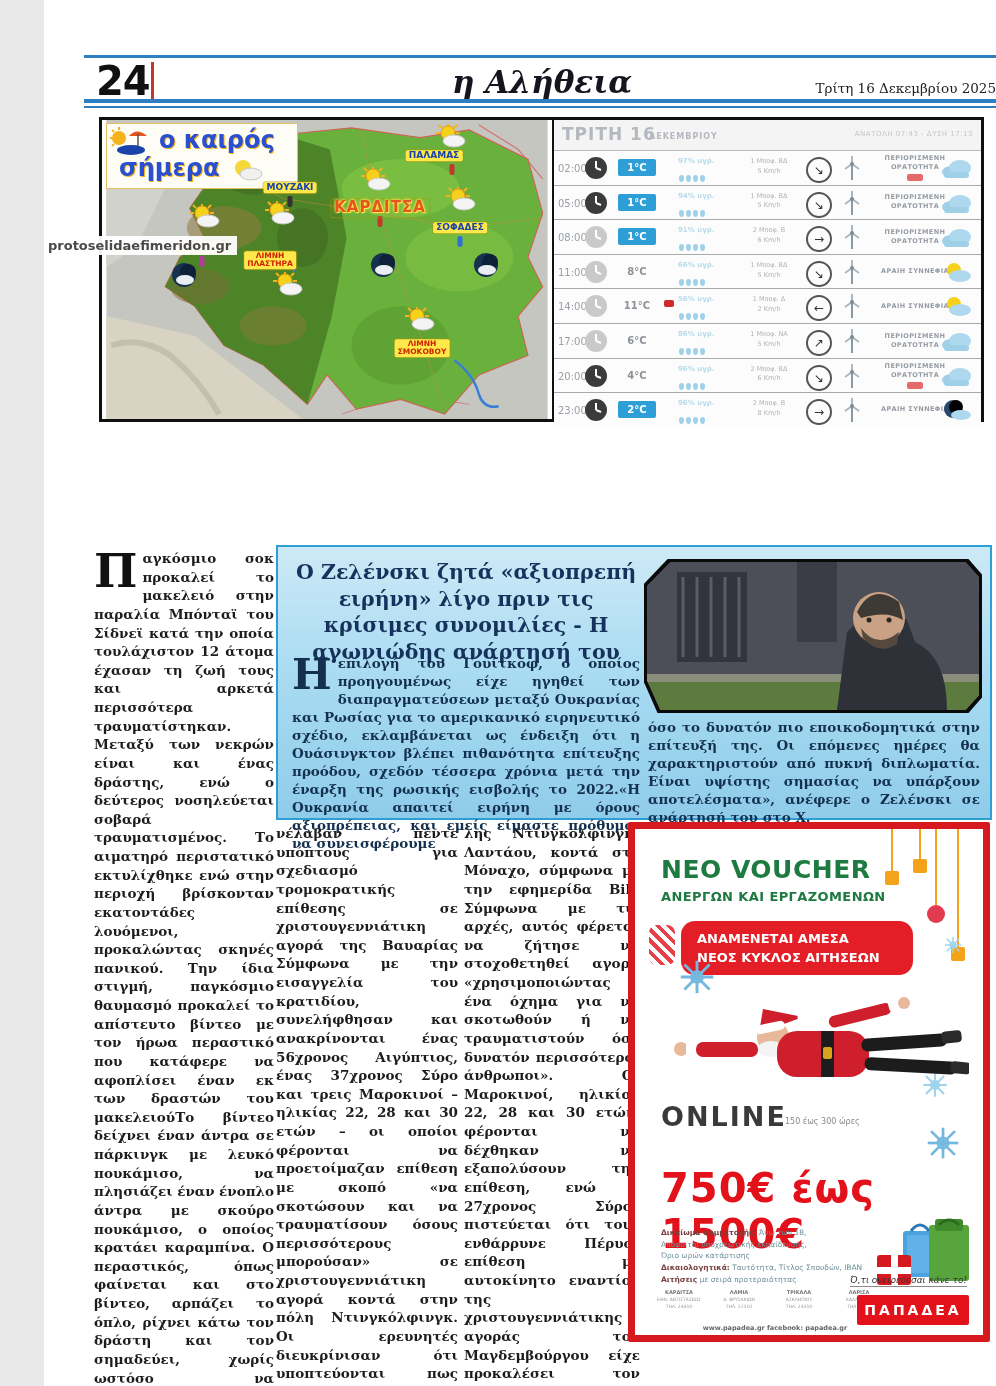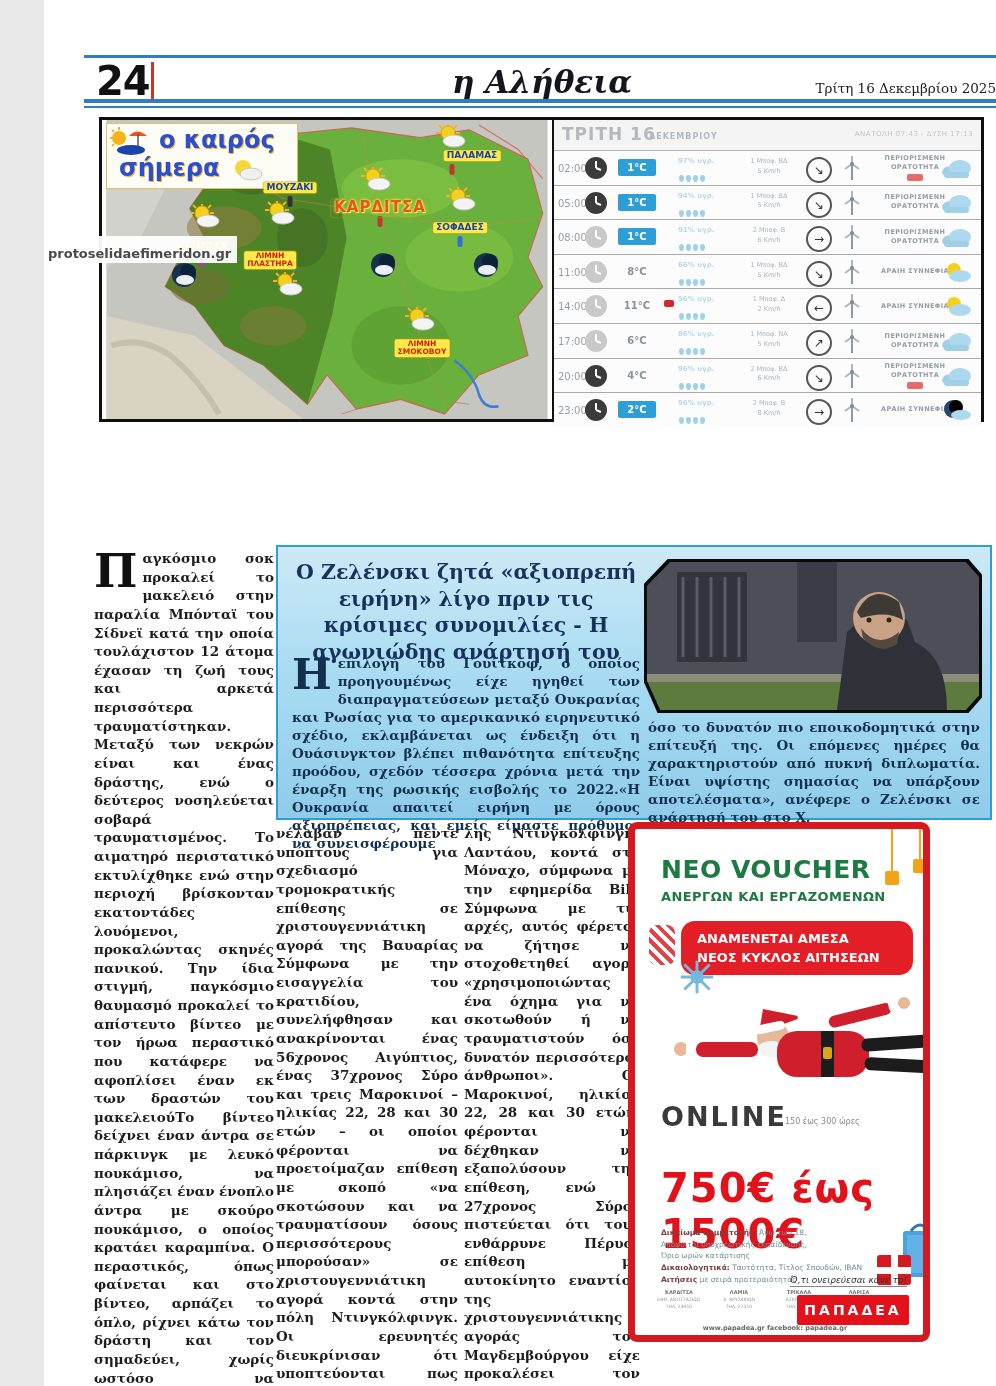--- a/index.html
+++ b/index.html
@@ -11,21 +11,21 @@
            font-weight:bold;font-size:40px;color:#111;letter-spacing:-1px;}
   .pagenum-bar{position:absolute;left:107px;top:62px;width:3px;height:38px;background:#c0392b;}
   .masthead{position:absolute;left:0;right:0;top:64px;text-align:center;font-weight:bold;
             font-style:italic;font-size:31px;color:#15151f;}
   .issuedate{position:absolute;right:44px;top:80px;font-size:13.5px;color:#222;}
   .hline1{position:absolute;left:40px;right:40px;top:99px;height:4px;background:#2d7fc1;}
   .hline2{position:absolute;left:40px;right:40px;top:106px;height:2px;background:#2d7fc1;}
   
   .watermark{position:absolute;left:0;top:236px;background:rgba(255,255,255,.94);
              font-family:"DejaVu Sans",sans-serif;font-weight:bold;font-size:13px;color:#4a4a4a;
-             padding:10px 6px 2px 4px;z-index:30;}
+             padding:2px 6px 2px 4px;z-index:30;}
   
   .weather{position:absolute;left:55px;top:117px;width:885px;height:305px;border:3px solid #101010;
            box-sizing:border-box;display:flex;z-index:5;background:#fff;}
   .wmap{position:relative;width:450px;height:299px;overflow:hidden;flex:0 0 450px;}
   .wmap svg.terrain{position:absolute;left:0;top:0;}
   .wlogo{position:absolute;left:4px;top:3px;width:190px;height:64px;background:#fdfdf6;
          border:1px solid #e0c060;z-index:6;}
   .wlogo .l1{position:absolute;left:52px;top:2px;font-family:"DejaVu Sans",sans-serif;
              font-weight:bold;font-size:24px;color:#2a4fd0;text-shadow:1px 1px 0 #f5b31a;}
   .wlogo .l2{position:absolute;left:12px;top:30px;font-family:"DejaVu Sans",sans-serif;
@@ -94,22 +94,22 @@
   .bb-title{position:absolute;left:12px;top:12px;width:352px;text-align:center;font-weight:bold;
             font-size:20.5px;line-height:1.3;color:#16325c;}
   .bb-photo-frame{position:absolute;left:366px;top:12px;width:338px;height:154px;background:#0a0a0a;
             clip-path:polygon(7% 0%,96% 0%,100% 10%,100% 90%,96% 100%,4% 100%,0% 80%,0% 16%);}
   .bb-photo{position:absolute;left:3px;top:3px;width:332px;height:148px;
             clip-path:polygon(7% 0%,96% 0%,100% 10%,100% 90%,96% 100%,4% 100%,0% 80%,0% 16%);}
   .bb-body{position:absolute;font-size:13.5px;line-height:1.33;font-weight:bold;color:#14304f;
            text-align:justify;}
   .bb-drop{float:left;font-size:42px;line-height:.82;font-weight:bold;margin:3px 6px 0 0;color:#14304f;}
   
-  .ad{position:absolute;left:584px;top:822px;width:302px;height:520px;box-sizing:border-box;
-      background:#fff;border:7px solid #d6191f;border-radius:9px;z-index:4;overflow:hidden;
+  .ad{position:absolute;left:584px;top:822px;width:362px;height:520px;box-sizing:border-box;
+      background:#fff;border:7px solid #d6191f;border-radius:2px;z-index:4;overflow:hidden;
       font-family:"DejaVu Sans",sans-serif;}
   .ad-h1{position:absolute;left:26px;top:26px;font-size:25px;font-weight:bold;color:#1d7a40;letter-spacing:.5px;}
   .ad-h2{position:absolute;left:26px;top:60px;font-size:13px;font-weight:bold;color:#1d7a40;letter-spacing:.4px;}
   .ad-badge{position:absolute;left:46px;top:92px;width:232px;height:54px;background:#e31e26;
             border-radius:14px;color:#fff;font-weight:bold;font-size:13px;line-height:1.5;
             display:flex;flex-direction:column;justify-content:center;padding-left:16px;box-sizing:border-box;}
   .ad-candy{position:absolute;left:14px;top:96px;width:26px;height:40px;border-radius:8px;
             background:repeating-linear-gradient(45deg,#e31e26 0 4px,#fff 4px 8px);opacity:.85;}
   .orn-line{position:absolute;top:0;width:2px;background:#f5a21b;}
   .orn-ball{position:absolute;border-radius:2px;}
@@ -187,21 +187,21 @@
           <ellipse cx="22" cy="24" rx="14" ry="5" fill="#1a44aa"></ellipse>
         </svg>
         <div class="l1">ο καιρός</div>
         <div class="l2">σήμερα</div>
         <svg class="lsun2" viewBox="0 0 40 28">
           <circle cx="18" cy="12" r="8" fill="#f5d11a"></circle>
           <ellipse cx="26" cy="18" rx="11" ry="6" fill="#eee" stroke="#bbb"></ellipse>
         </svg>
       </div>
       <div>
-          <div class="town town" style="left: 370px; top: 36px;">ΠΑΛΑΜΑΣ</div>
+          <div class="town town" style="left: 332px; top: 36px;">ΠΑΛΑΜΑΣ</div>
           <div class="pin" style="background: rgb(192, 57, 43); left: 350px; top: 44px;"></div>
           <div class="town town" style="left: 188px; top: 68px;">ΜΟΥΖΑΚΙ</div>
           <div class="pin" style="background: rgb(51, 51, 51); left: 188px; top: 76px;"></div>
           <div class="town city" style="left: 278px; top: 88px;">ΚΑΡΔΙΤΣΑ</div>
           <div class="pin" style="background: rgb(192, 57, 43); left: 278px; top: 96px;"></div>
           <div class="town town" style="left: 358px; top: 108px;">ΣΟΦΑΔΕΣ</div>
           <div class="pin" style="background: rgb(46, 111, 216); left: 358px; top: 116px;"></div>
           <div class="town town-orange" style="left: 100px; top: 128px;">ΑΡΓΙΘΕΑ</div>
           <div class="pin" style="background: rgb(179, 57, 155); left: 100px; top: 136px;"></div>
           <div class="town lake" style="left: 168px; top: 140px;">ΛΙΜΝΗ

